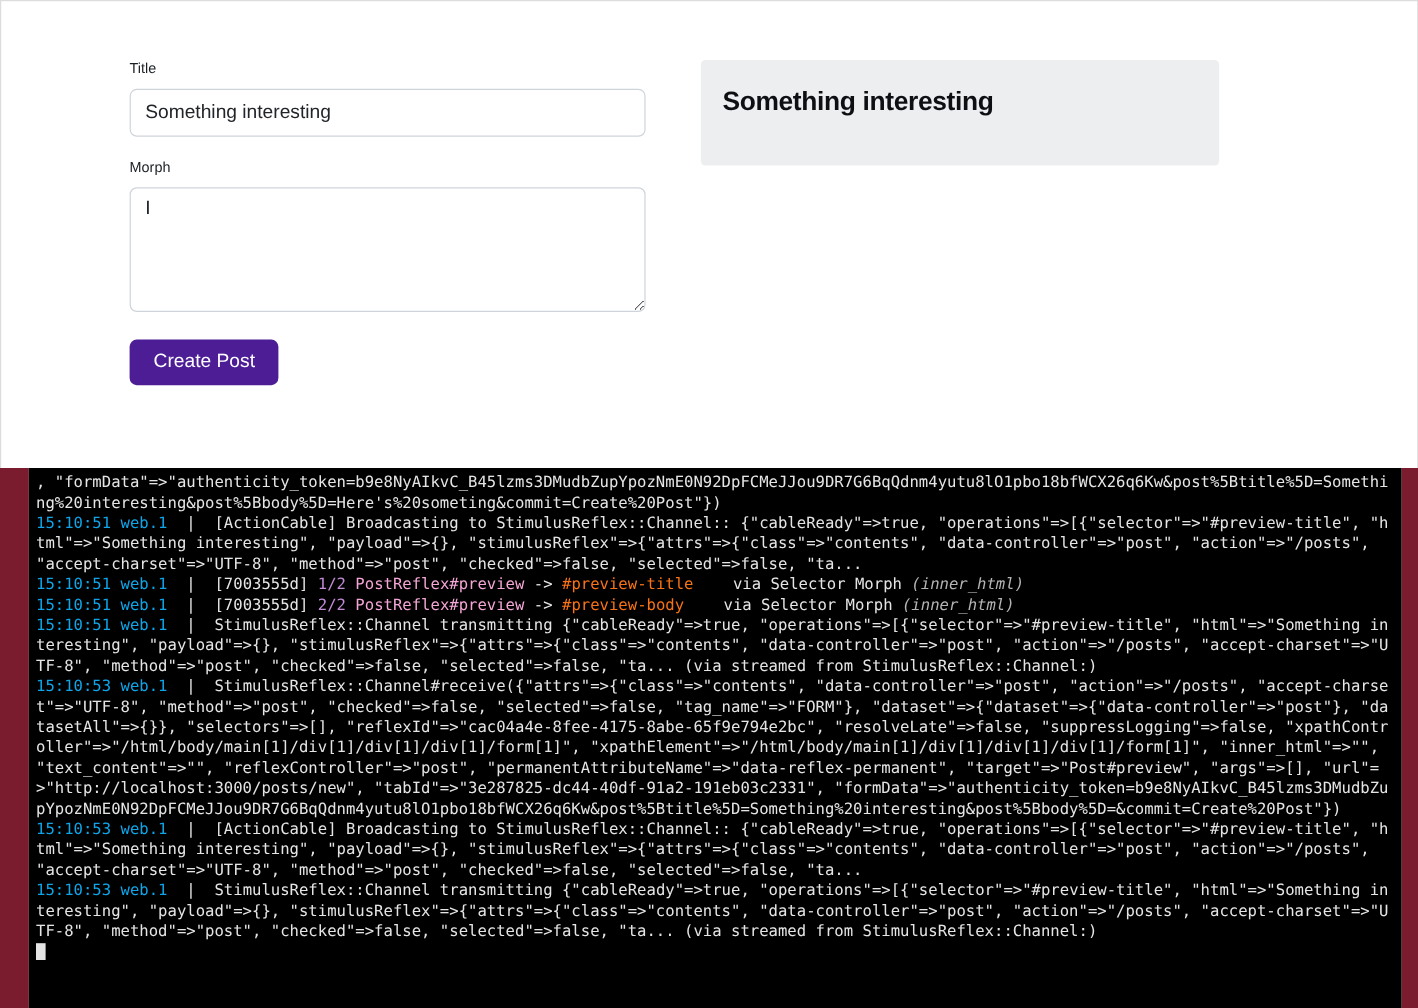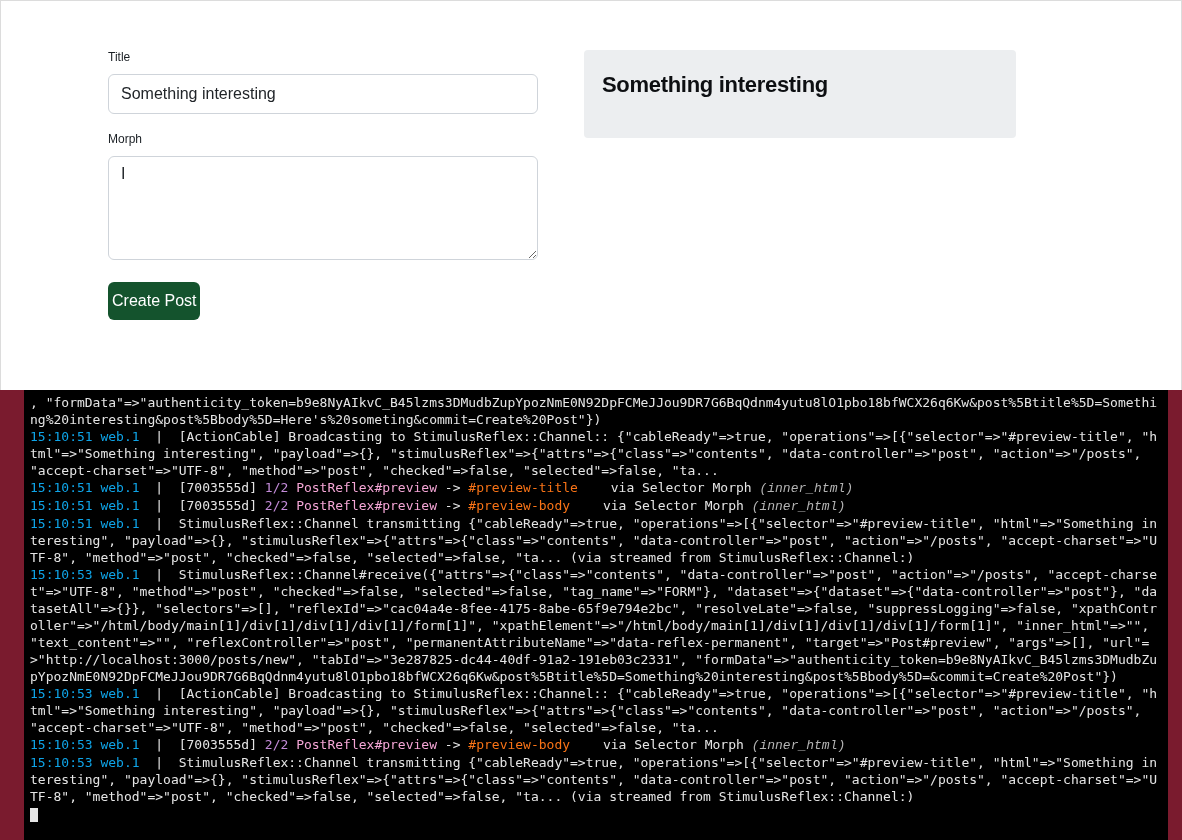--- a/index.html
+++ b/index.html
@@ -3,35 +3,35 @@
 <meta charset="utf-8">
 <style>
   * { box-sizing: border-box; margin: 0; padding: 0; }
   html, body { width: 1182px; height: 840px; font-family: -apple-system, BlinkMacSystemFont, "Segoe UI", Helvetica, Arial, sans-serif; background: #fff; overflow: hidden; }
   .top-area { display: flex; padding: 50px 0 0 0; gap: 46px; height: 390px; }
   .form-col { width: 540px; margin-left: 108px; }
   .form-group { margin-bottom: 18px; }
   .form-label { display: block; font-size: 12px; color: #1a1f24; margin-bottom: 10px; }
   .text-input { width: 430px; height: 40px; border: 1px solid #cfd4da; border-radius: 6px; padding: 8px 12px; font-size: 16px; color: #212529; background: #fff; }
   .textarea-input { width: 430px; height: 104px; border: 1px solid #cfd4da; border-radius: 6px; padding: 8px 12px; font-size: 16px; color: #212529; background: #fff; resize: both; font-family: inherit; }
-  .btn-primary { background: #14532d; color: #fff; border: none; border-radius: 6px; padding: 10px 4px; font-size: 16px; font-weight: 500; cursor: pointer; }
+  .btn-primary { background: #4c1d95; color: #fff; border: none; border-radius: 6px; padding: 10px 20px; font-size: 16px; font-weight: 500; cursor: pointer; }
   .preview-col { width: 432px; margin-left: -110px; }
   .preview-card { background: #eceef0; border-radius: 4px; padding: 22px 18px 40px 18px; }
   .preview-title { font-size: 22px; font-weight: 800; color: #0d0f12; letter-spacing: -0.3px; }
   .terminal { position: absolute; left: 24px; top: 390px; width: 1144px; height: 450px; background: #000; color: #e5e5e5; font-family: "SF Mono", Menlo, Monaco, Consolas, monospace; font-size: 13px; line-height: 17px; padding: 4px 6px; overflow: hidden; border-radius: 0px;}
   .term-line { white-space: pre-wrap; word-break: break-all; }
   .ts     { color: #0ea5e9; }
   .white  { color: #e5e5e5; }
   .pid    { color: #e5e5e5; }
   .frac   { color: #c38bd8; text-align: right; }
   .reflex { color: #f5a6d6; }
   .arrow  { color: #e5e5e5; }
   .sel    { color: #f97316; }
   .morph  { color: #e5e5e5; margin-left: 25px; }
-  .inner  { color: #b4b4b4; font-style: italic; font-family: Liberation Mono, monospace; }
+  .inner  { color: #b4b4b4; font-style: italic; }
   .cursor-block { display:inline-block; width:8px; height:14px; background:#e5e5e5; vertical-align:middle;}
   .page-edge-left { position:absolute; left:0; top:390px; width:24px; height:450px; background:#7a1b2e;}
   .page-edge-right{ position:absolute; right:0; top:390px; width:14px; height:450px; background:#7a1b2e;}
   .page-frame { position:absolute; top:0; left:0; width:1182px; height:390px; border:1px solid #dcdcdc; border-bottom:none; pointer-events:none;}
 </style>
 </head>
 <body>
 
 <div class="page-frame"></div>
 
@@ -58,16 +58,15 @@
 <div class="page-edge-right"></div>
 
 <div class="terminal" id="terminal">
     <div class="term-line"><span class="white">, "formData"=&gt;"authenticity_token=b9e8NyAIkvC_B45lzms3DMudbZupYpozNmE0N92DpFCMeJJou9DR7G6BqQdnm4yutu8lO1pbo18bfWCX26q6Kw&amp;post%5Btitle%5D=Something%20interesting&amp;post%5Bbody%5D=Here's%20someting&amp;commit=Create%20Post"})</span></div>
     <div class="term-line"><span class="ts">15:10:51 web.1</span><span class="white">  |  [ActionCable] Broadcasting to StimulusReflex::Channel:: {"cableReady"=&gt;true, "operations"=&gt;[{"selector"=&gt;"#preview-title", "html"=&gt;"Something interesting", "payload"=&gt;{}, "stimulusReflex"=&gt;{"attrs"=&gt;{"class"=&gt;"contents", "data-controller"=&gt;"post", "action"=&gt;"/posts", "accept-charset"=&gt;"UTF-8", "method"=&gt;"post", "checked"=&gt;false, "selected"=&gt;false, "ta...</span></div>
     <div class="term-line"><span class="ts">15:10:51 web.1</span><span class="white">  |  </span><span class="pid">[7003555d] </span><span class="frac">1/2 </span><span class="reflex">PostReflex#preview</span><span class="arrow"> -&gt; </span><span class="sel">#preview-title</span><span class="morph"> via Selector Morph </span><span class="inner">(inner_html)</span></div>
     <div class="term-line"><span class="ts">15:10:51 web.1</span><span class="white">  |  </span><span class="pid">[7003555d] </span><span class="frac">2/2 </span><span class="reflex">PostReflex#preview</span><span class="arrow"> -&gt; </span><span class="sel">#preview-body</span><span class="morph"> via Selector Morph </span><span class="inner">(inner_html)</span></div>
     <div class="term-line"><span class="ts">15:10:51 web.1</span><span class="white">  |  StimulusReflex::Channel transmitting {"cableReady"=&gt;true, "operations"=&gt;[{"selector"=&gt;"#preview-title", "html"=&gt;"Something interesting", "payload"=&gt;{}, "stimulusReflex"=&gt;{"attrs"=&gt;{"class"=&gt;"contents", "data-controller"=&gt;"post", "action"=&gt;"/posts", "accept-charset"=&gt;"UTF-8", "method"=&gt;"post", "checked"=&gt;false, "selected"=&gt;false, "ta... (via streamed from StimulusReflex::Channel:)</span></div>
     <div class="term-line"><span class="ts">15:10:53 web.1</span><span class="white">  |  StimulusReflex::Channel#receive({"attrs"=&gt;{"class"=&gt;"contents", "data-controller"=&gt;"post", "action"=&gt;"/posts", "accept-charset"=&gt;"UTF-8", "method"=&gt;"post", "checked"=&gt;false, "selected"=&gt;false, "tag_name"=&gt;"FORM"}, "dataset"=&gt;{"dataset"=&gt;{"data-controller"=&gt;"post"}, "datasetAll"=&gt;{}}, "selectors"=&gt;[], "reflexId"=&gt;"cac04a4e-8fee-4175-8abe-65f9e794e2bc", "resolveLate"=&gt;false, "suppressLogging"=&gt;false, "xpathController"=&gt;"/html/body/main[1]/div[1]/div[1]/div[1]/form[1]", "xpathElement"=&gt;"/html/body/main[1]/div[1]/div[1]/div[1]/form[1]", "inner_html"=&gt;"", "text_content"=&gt;"", "reflexController"=&gt;"post", "permanentAttributeName"=&gt;"data-reflex-permanent", "target"=&gt;"Post#preview", "args"=&gt;[], "url"=&gt;"http://localhost:3000/posts/new", "tabId"=&gt;"3e287825-dc44-40df-91a2-191eb03c2331", "formData"=&gt;"authenticity_token=b9e8NyAIkvC_B45lzms3DMudbZupYpozNmE0N92DpFCMeJJou9DR7G6BqQdnm4yutu8lO1pbo18bfWCX26q6Kw&amp;post%5Btitle%5D=Something%20interesting&amp;post%5Bbody%5D=&amp;commit=Create%20Post"})</span></div>
     <div class="term-line"><span class="ts">15:10:53 web.1</span><span class="white">  |  [ActionCable] Broadcasting to StimulusReflex::Channel:: {"cableReady"=&gt;true, "operations"=&gt;[{"selector"=&gt;"#preview-title", "html"=&gt;"Something interesting", "payload"=&gt;{}, "stimulusReflex"=&gt;{"attrs"=&gt;{"class"=&gt;"contents", "data-controller"=&gt;"post", "action"=&gt;"/posts", "accept-charset"=&gt;"UTF-8", "method"=&gt;"post", "checked"=&gt;false, "selected"=&gt;false, "ta...</span></div>
-    <div class="term-line"><span class="ts">15:10:53 web.1</span><span class="white">  |  </span><span class="pid">[7003555d] </span><span class="frac">2/2 </span><span class="reflex">PostReflex#preview</span><span class="arrow"> -&gt; </span><span class="sel">#preview-body</span><span class="morph"> via Selector Morph </span><span class="inner">(inner_html)</span></div>
     <div class="term-line"><span class="ts">15:10:53 web.1</span><span class="white">  |  StimulusReflex::Channel transmitting {"cableReady"=&gt;true, "operations"=&gt;[{"selector"=&gt;"#preview-title", "html"=&gt;"Something interesting", "payload"=&gt;{}, "stimulusReflex"=&gt;{"attrs"=&gt;{"class"=&gt;"contents", "data-controller"=&gt;"post", "action"=&gt;"/posts", "accept-charset"=&gt;"UTF-8", "method"=&gt;"post", "checked"=&gt;false, "selected"=&gt;false, "ta... (via streamed from StimulusReflex::Channel:)</span></div>
     <div class="term-line"><span class="cursor-block"></span></div>
   </div>
 
 </body></html>

